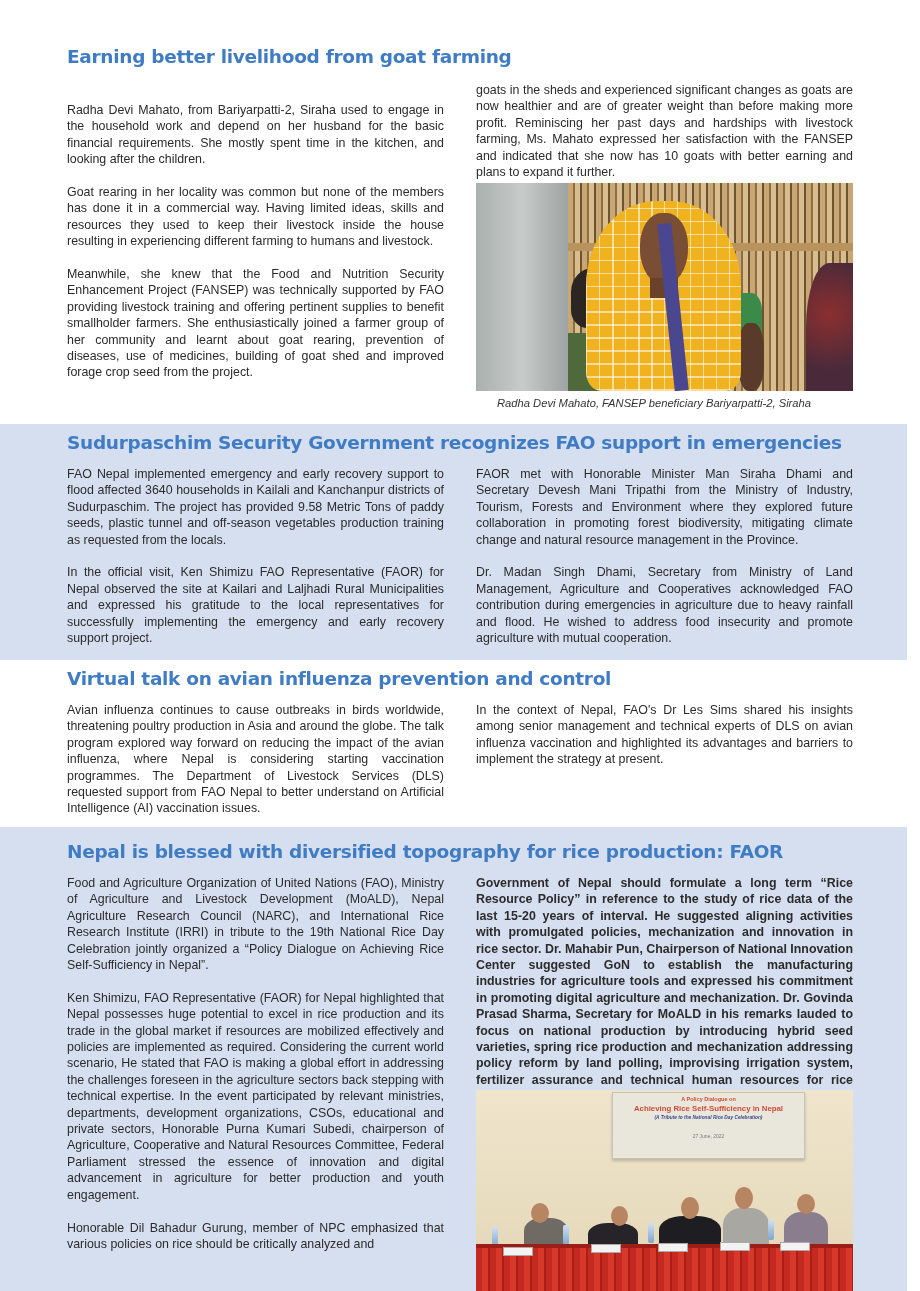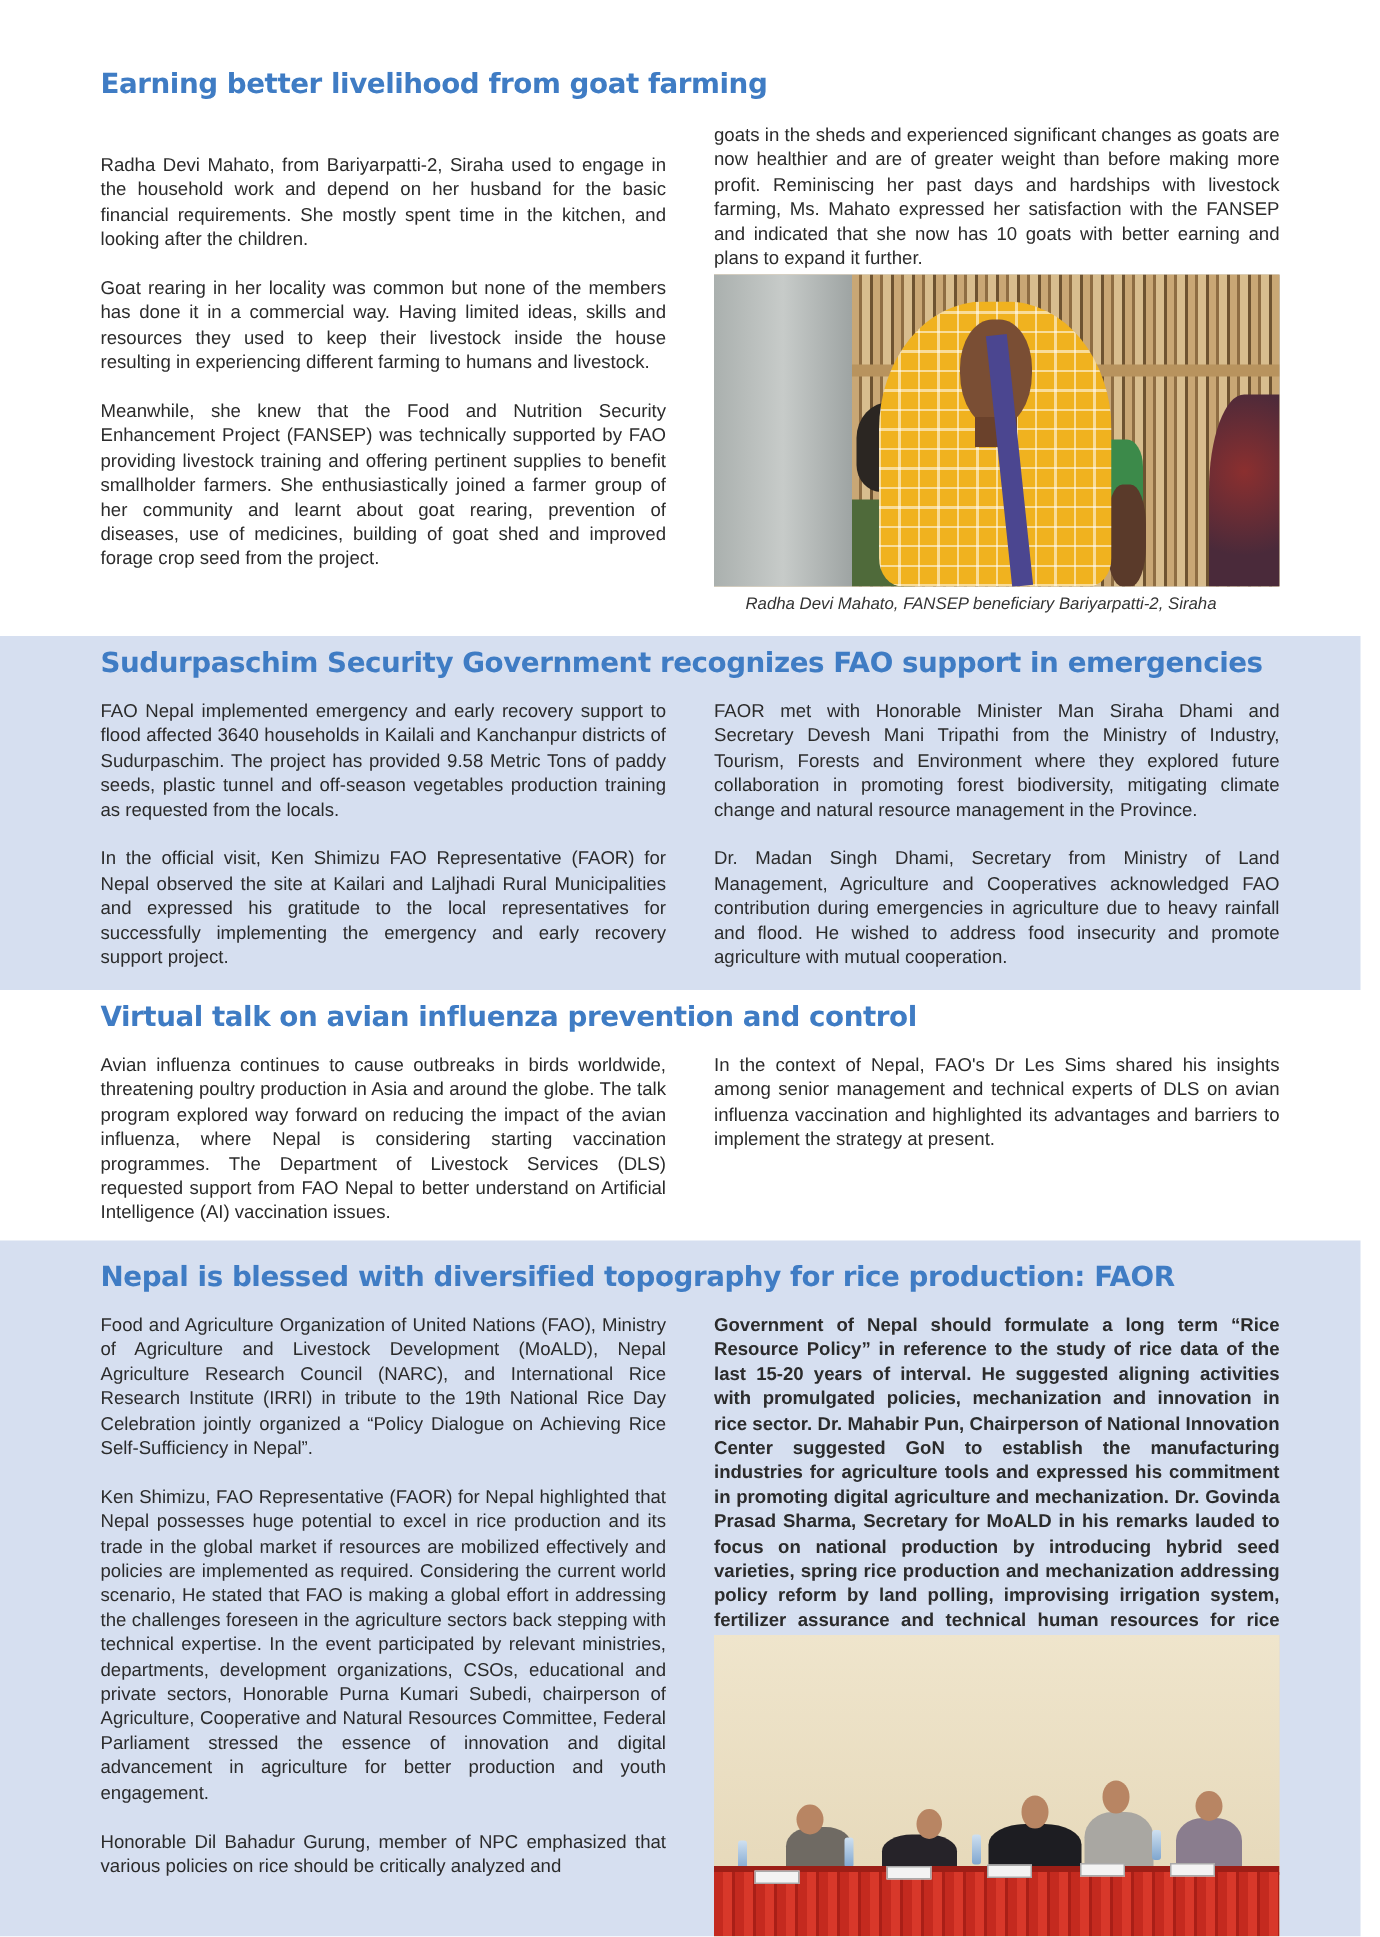--- a/index.html
+++ b/index.html
@@ -119,20 +119,26 @@
   <div class="col left" style="top:875px;">
     <p>Food and Agriculture Organization of United Nations (FAO), Ministry of Agriculture and Livestock Development (MoALD), Nepal Agriculture Research Council (NARC), and International Rice Research Institute (IRRI) in tribute to the 19th National Rice Day Celebration jointly organized a “Policy Dialogue on Achieving Rice Self-Sufficiency in Nepal”.</p>
     <p>Ken Shimizu, FAO Representative (FAOR) for Nepal highlighted that Nepal possesses huge potential to excel in rice production and its trade in the global market if resources are mobilized effectively and policies are implemented as required. Considering the current world scenario, He stated that FAO is making a global effort in addressing the challenges foreseen in the agriculture sectors back stepping with technical expertise. In the event participated by relevant ministries, departments, development organizations, CSOs, educational and private sectors, Honorable Purna Kumari Subedi, chairperson of Agriculture, Cooperative and Natural Resources Committee, Federal Parliament stressed the essence of innovation and digital advancement in agriculture for better production and youth engagement.</p>
     <p>Honorable Dil Bahadur Gurung, member of NPC emphasized that various policies on rice should be critically analyzed and</p>
   </div>
   <div class="col right" style="top:875px;font-weight:bold;">
     <p>Government of Nepal should formulate a long term “Rice Resource Policy” in reference to the study of rice data of the last 15-20 years of interval. He suggested aligning activities with promulgated policies, mechanization and innovation in rice sector. Dr. Mahabir Pun, Chairperson of National Innovation Center suggested GoN to establish the manufacturing industries for agriculture tools and expressed his commitment in promoting digital agriculture and mechanization. Dr. Govinda Prasad Sharma, Secretary for MoALD in his remarks lauded to focus on national production by introducing hybrid seed varieties, spring rice production and mechanization addressing policy reform by land polling, improvising irrigation system, fertilizer assurance and technical human resources for rice production.</p>
   </div>
   <div class="photo photo2">
     <div class="p2-wall"></div>
+    <div class="p2-banner">
+      <div class="p2-b1">A Policy Dialogue on</div>
+      <div class="p2-b2">Achieving Rice Self-Sufficiency in Nepal</div>
+      <div class="p2-b3">(A Tribute to the National Rice Day Celebration)</div>
+      <div class="p2-b4">27 June, 2022</div>
+    </div>
 
     <div class="person" style="left:48px; top:128px; width:44px; height:32px; background:#6f6a63;"></div>
     <div class="head" style="left:55px; top:113px; width:18px; height:20px;"></div>
     <div class="person" style="left:112px; top:133px; width:50px; height:28px; background:#262329;"></div>
     <div class="head" style="left:135px; top:116px; width:17px; height:20px;"></div>
     <div class="person" style="left:183px; top:126px; width:62px; height:34px; background:#1d1d22;"></div>
     <div class="head" style="left:205px; top:107px; width:18px; height:22px;"></div>
     <div class="person" style="left:247px; top:118px; width:46px; height:42px; background:#a9a7a2;"></div>
     <div class="head" style="left:259px; top:97px; width:18px; height:22px;"></div>
     <div class="person" style="left:308px; top:122px; width:44px; height:38px; background:#8a7d8e;"></div>

